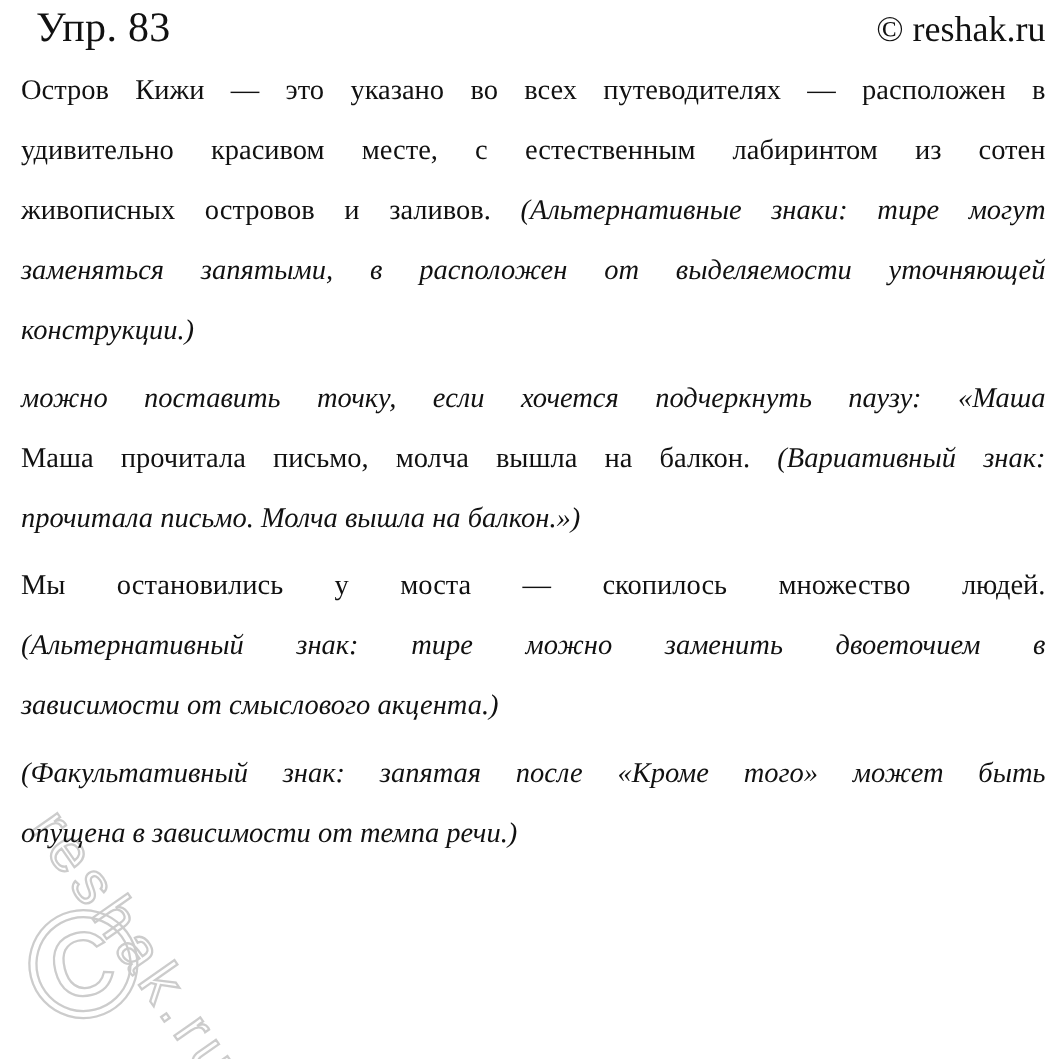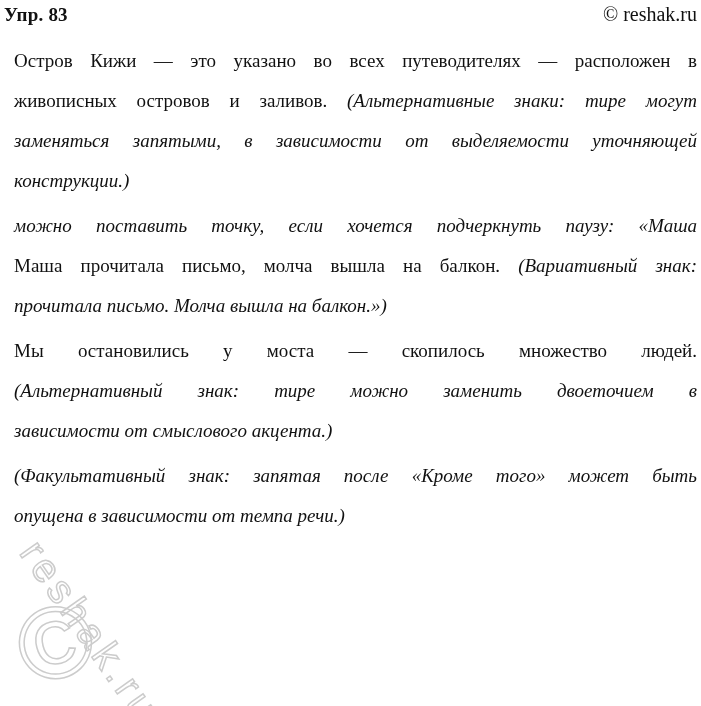--- a/index.html
+++ b/index.html
@@ -18,26 +18,27 @@
   .doc-header {
     display: flex;
     justify-content: space-between;
     align-items: baseline;
     height: 27px;
     margin-bottom: 11px;
     position: relative;
     z-index: 2;
   }
   .exercise-label {
-    font-weight: bold;
-    font-size: 19px;
+    font-weight: normal;
+    font-size: 28px;
     letter-spacing: 0.2px;
+    margin-left: 20px;
   }
   .copyright {
-    font-size: 20px;
+    font-size: 24px;
   }
   .content {
     position: relative;
     z-index: 1;
   }
   .para { margin-bottom: 5px; margin-left: 10px; }
   .line {
     font-size: 19px;
     line-height: 40px;
     text-align: justify;
@@ -94,22 +95,23 @@
 
   <div class="doc-header">
     <span class="exercise-label">Упр. 83</span>
     <span class="copyright">© reshak.ru</span>
   </div>
 
   <div class="content" id="content">
 
   <div class="para">
         <div class="line"><span class="seg-regular">Остров Кижи — это указано во всех путеводителях — расположен в</span></div>
+        <div class="line"><span class="seg-regular">удивительно красивом месте, с естественным лабиринтом из сотен</span></div>
         <div class="line"><span class="seg-regular">живописных островов и заливов. </span><span class="seg-italic">(Альтернативные знаки: тире могут</span></div>
-        <div class="line"><span class="seg-italic">заменяться запятыми, в зависимости от выделяемости уточняющей</span></div>
+        <div class="line"><span class="seg-italic">заменяться запятыми, в расположен от выделяемости уточняющей</span></div>
         <div class="line last"><span class="seg-italic">конструкции.)</span></div>
       </div>
       <div class="para">
         <div class="line"><span class="seg-italic">можно поставить точку, если хочется подчеркнуть паузу: «Маша</span></div>
         <div class="line"><span class="seg-regular">Маша прочитала письмо, молча вышла на балкон. </span><span class="seg-italic">(Вариативный знак:</span></div>
         <div class="line last"><span class="seg-italic">прочитала письмо. Молча вышла на балкон.»)</span></div>
       </div>
       <div class="para">
         <div class="line"><span class="seg-regular">Мы остановились у моста — скопилось множество людей.</span></div>
         <div class="line"><span class="seg-italic">(Альтернативный знак: тире можно заменить двоеточием в</span></div>

